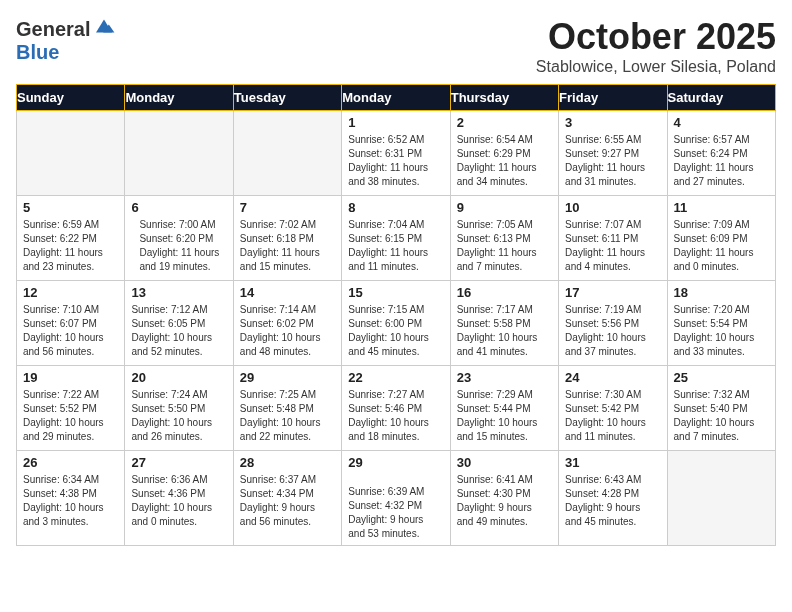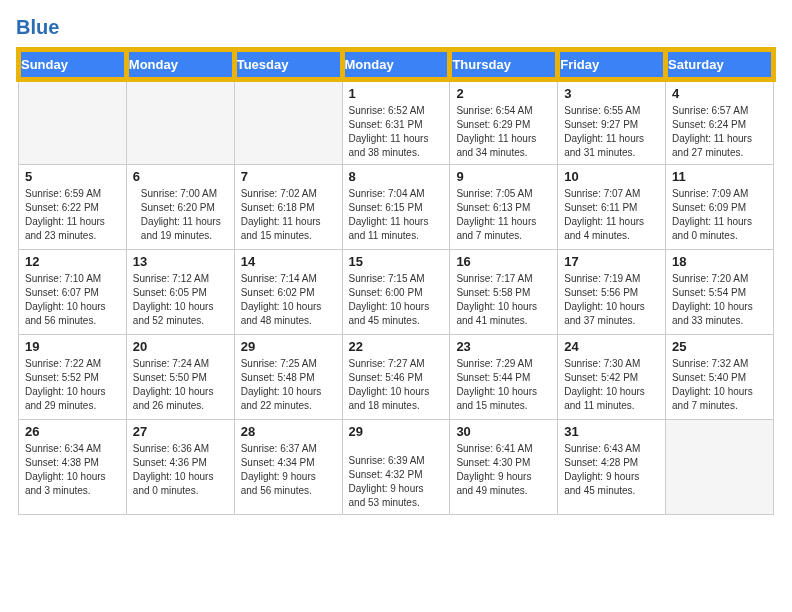--- a/index.html
+++ b/index.html
@@ -49,26 +49,26 @@
     .location {
       font-size: 16px;
       color: #444;
     }
     .calendar {
       width: 100%;
       border-collapse: collapse;
       border: 1px solid #ccc;
     }
     .calendar th {
-      background: #3b82f6;
+      background: #0f172a;
       color: #fff;
       text-align: left;
       padding: 5px 0;
       font-size: 13px;
-      border: 5px solid #eab308;
+      border: 1px solid #eab308;
     }
     .calendar td {
       vertical-align: top;
       padding: 4px 6px;
       border: 1px solid #ccc;
       font-size: 11px;
       color: #333;
       width: 14.28%;
       min-height: 80px;
       background: #fff;
@@ -89,23 +89,34 @@
     }
     tr.week-row td {
       height: 85px;
     }
   </style>
 </head>
 <body>
 
 <div class="header">
   <div class="logo">
+    <div class="logo-text">
+      <span class="logo-general">General</span>
+      <svg class="logo-icon" viewBox="0 0 30 24" xmlns="http://www.w3.org/2000/svg">
+        <polygon points="5,20 15,4 25,20" fill="#2a6db5"></polygon>
+        <polygon points="18,18 25,8 32,18" fill="#2a6db5" transform="translate(-4, 2)"></polygon>
+      </svg>
+    </div>
     <div>
       <span class="logo-blue" style="font-size:20px;font-weight:bold;">Blue</span>
     </div>
+  </div>
+  <div class="title-block">
+    <div class="month-title">October 2025</div>
+    <div class="location">Stablowice, Lower Silesia, Poland</div>
   </div>
 </div>
 
 <table class="calendar">
   <thead>
     <tr id="weekday-header">
     <th>Sunday</th>
         <th>Monday</th>
         <th>Tuesday</th>
         <th>Monday</th>

